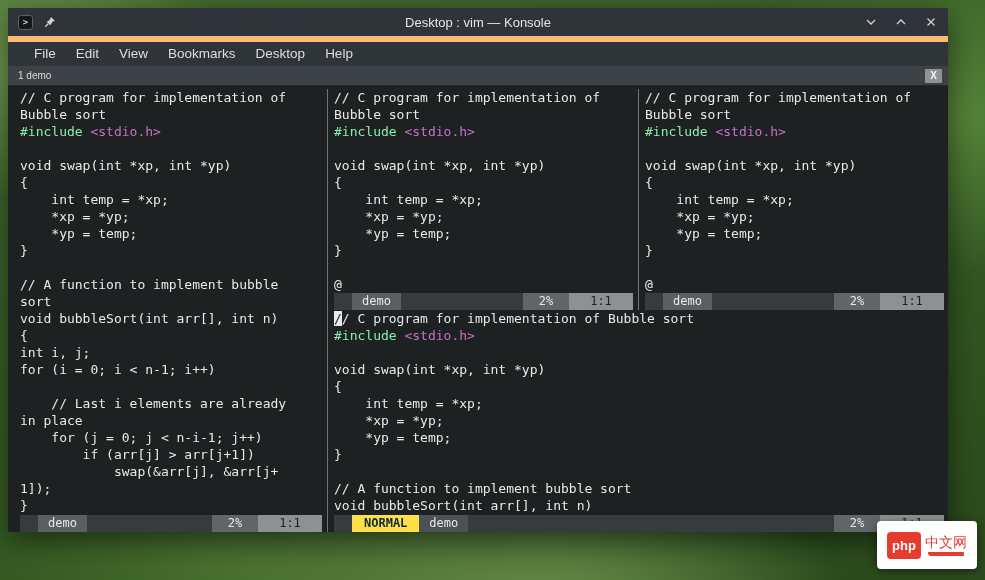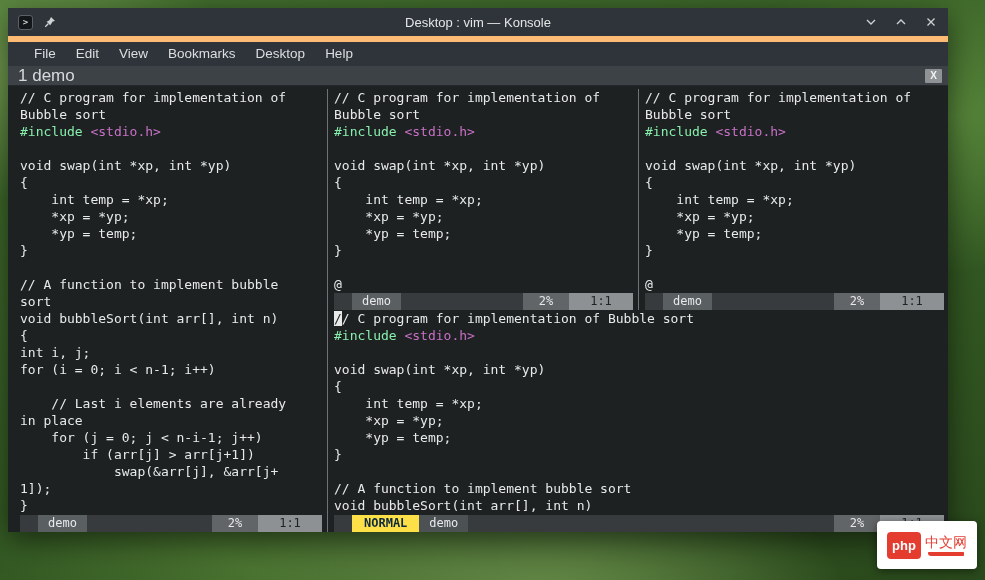--- a/index.html
+++ b/index.html
@@ -30,21 +30,21 @@
   .tb-btn{ display:inline-flex; width:14px; height:14px; align-items:center; justify-content:center; cursor:pointer; }
 
   
   .menubar{ height:30px; background:#2f343a; border-top:6px solid #fdba74;
     display:flex; padding:0 16px; flex:0 0 auto; }
   .menu-item{ color:#dcdfe1; font-size:13.5px; padding:4px 10px; cursor:pointer; }
 
   
   .tabbar{ height:20px; background:#3d4246; display:flex; align-items:center;
     padding:0 10px; position:relative; flex:0 0 auto; border-bottom:1px solid #24282b; }
-  .tab-label{ color:#d8dadc; font-size:17px; cursor:pointer; }
+  .tab-label{ color:#d8dadc; font-size:10px; cursor:pointer; }
   .tab-close{ position:absolute; right:6px; top:3px; width:17px; height:14px;
     background:#8f9396; color:#f2f3f4; font:bold 10px/14px "Liberation Sans",sans-serif;
     text-align:center; border-radius:1px; cursor:pointer; }
 
   
   .term{ flex:1; display:flex; padding:3px 4px 0 12px; overflow:hidden;
     font:13px/17px "DejaVu Sans Mono", monospace; color:#e8eaea; background:#1e2122; }
   .code{ overflow:hidden; white-space:pre; }
   .line{ min-height:17px; }
   .tok-pre{ color:#86efac; }

